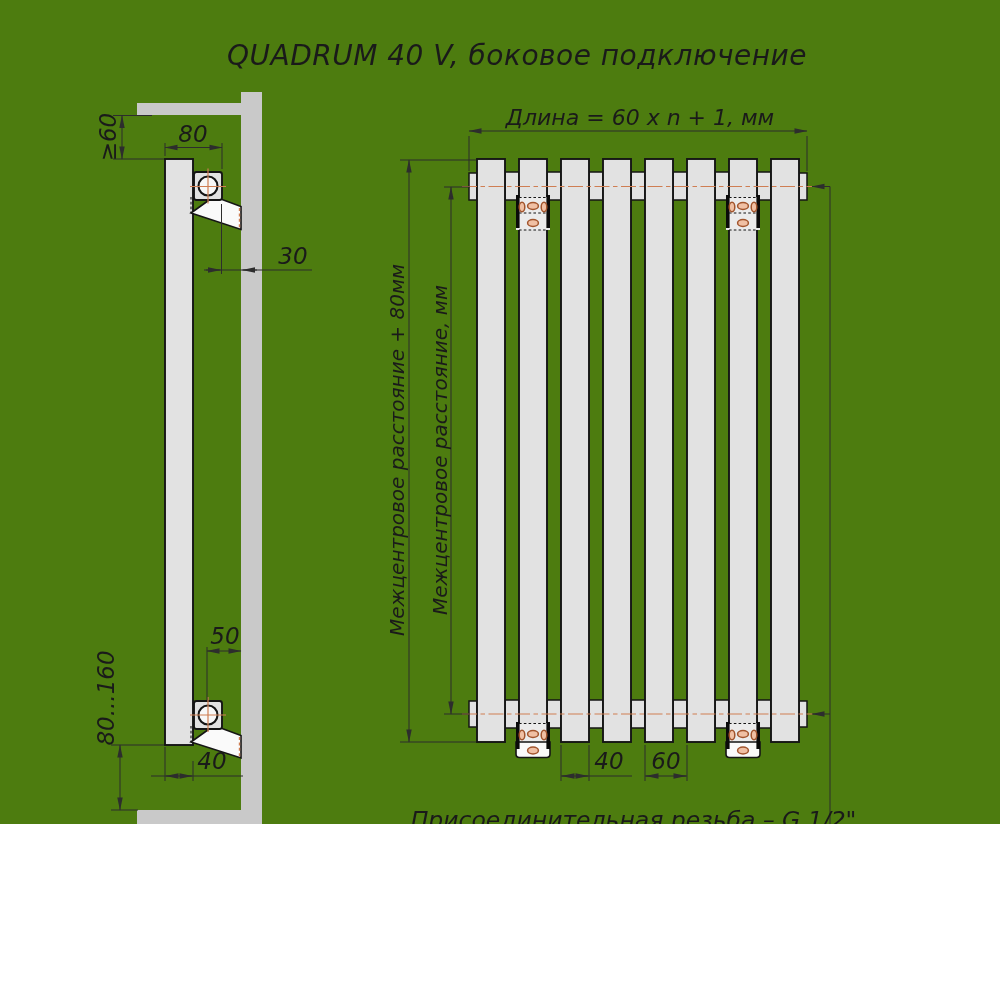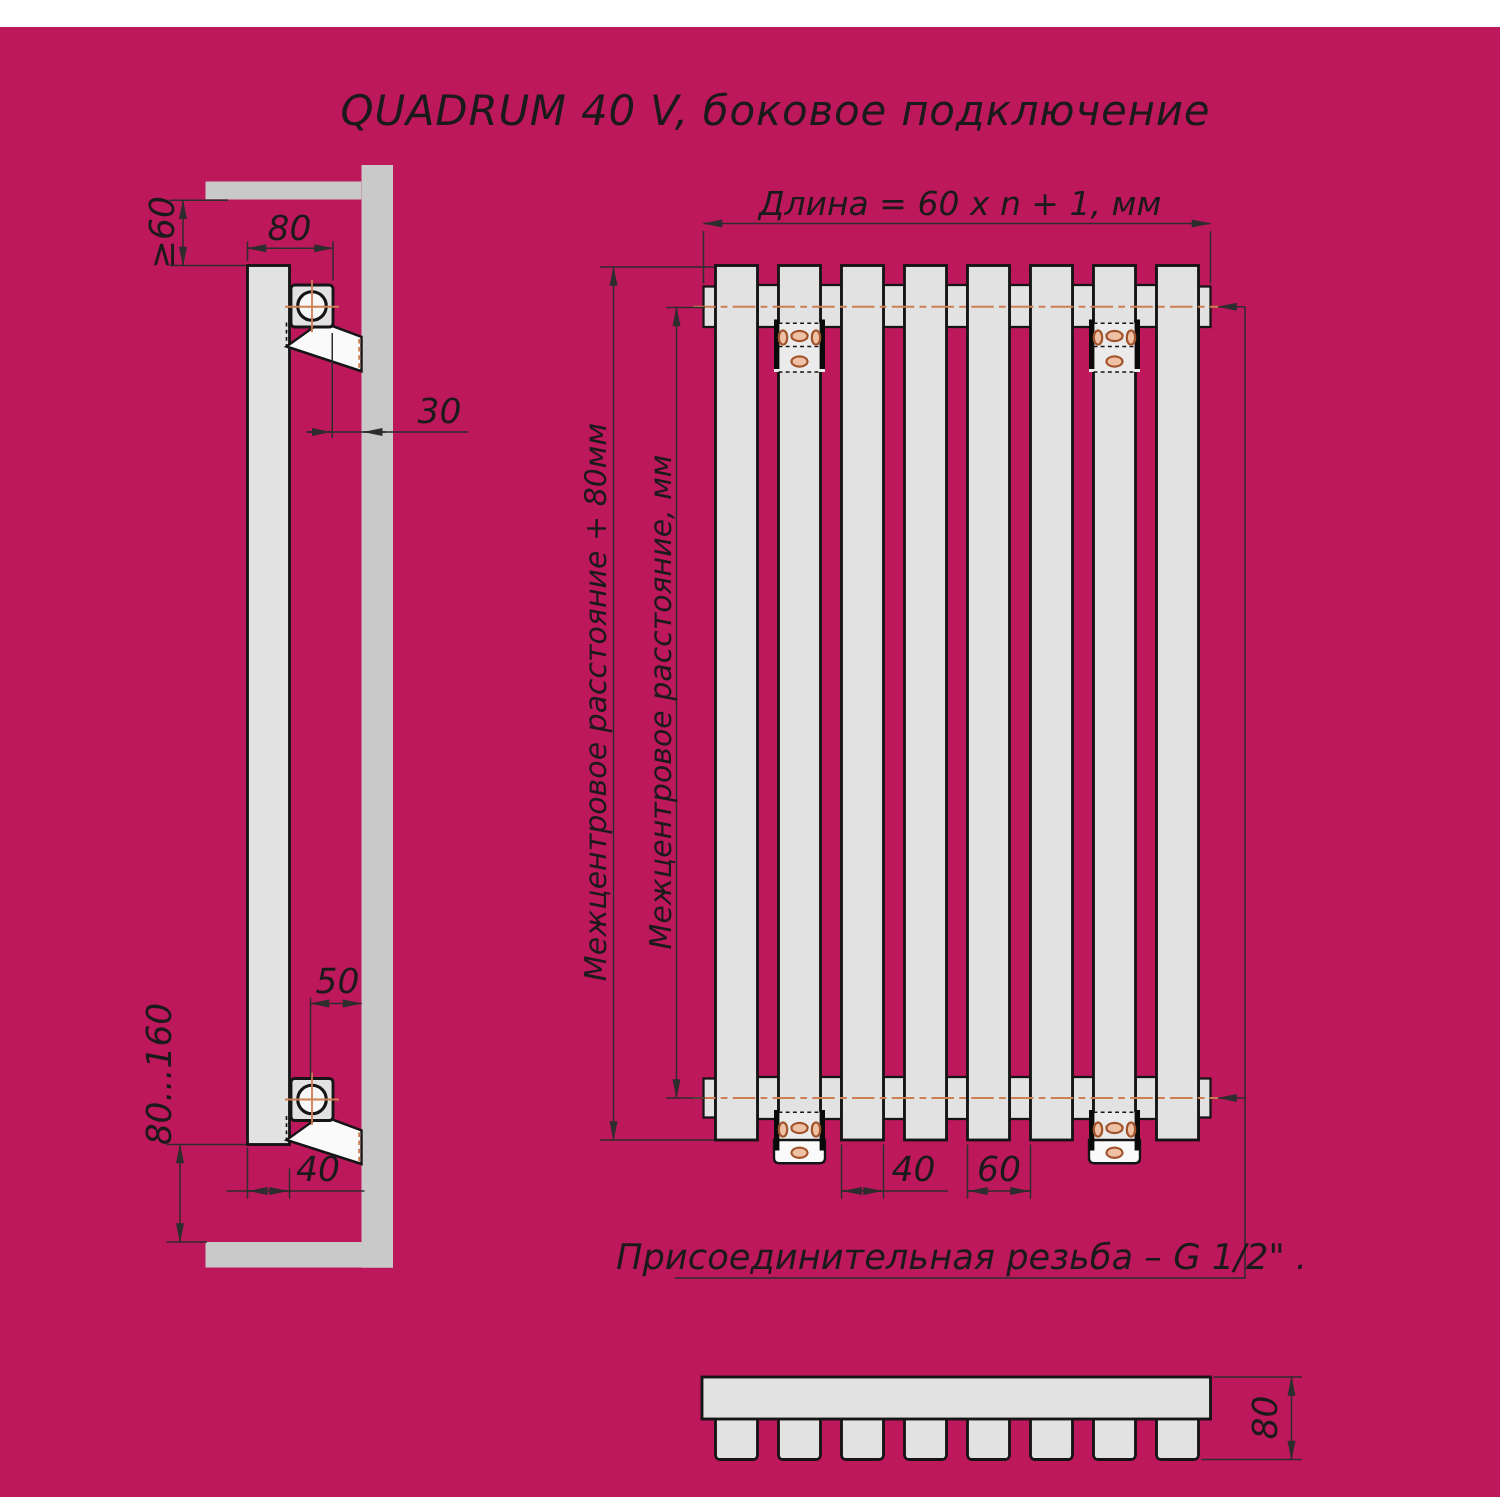--- a/index.html
+++ b/index.html
@@ -1,17 +1,17 @@
 <!DOCTYPE html>
 <html><head>
 <meta charset="utf-8">
 <style>
   html,body{margin:0;padding:0;background:#fff;}
-  .page{position:relative;width:1000px;height:980px;background:#be185d;overflow:hidden;
-        font-family:"DejaVu Sans",sans-serif;margin-top:18px;}
+  .page{position:relative;width:1000px;height:824px;background:#4d7c0f;overflow:hidden;
+        font-family:"DejaVu Sans",sans-serif;}
   svg{display:block;}
   
   .dt{font-family:"DejaVu Sans",sans-serif;font-style:italic;fill:#1a1a1a;}
   .big{font-size:28px;letter-spacing:.5px;}
   .num{font-size:23px;}
   .len{font-size:22px;}
   .rot{font-size:20px;}
   .note{font-size:23.5px;}
   
   .wallgray{fill:#c9c9c9;stroke:none;}

